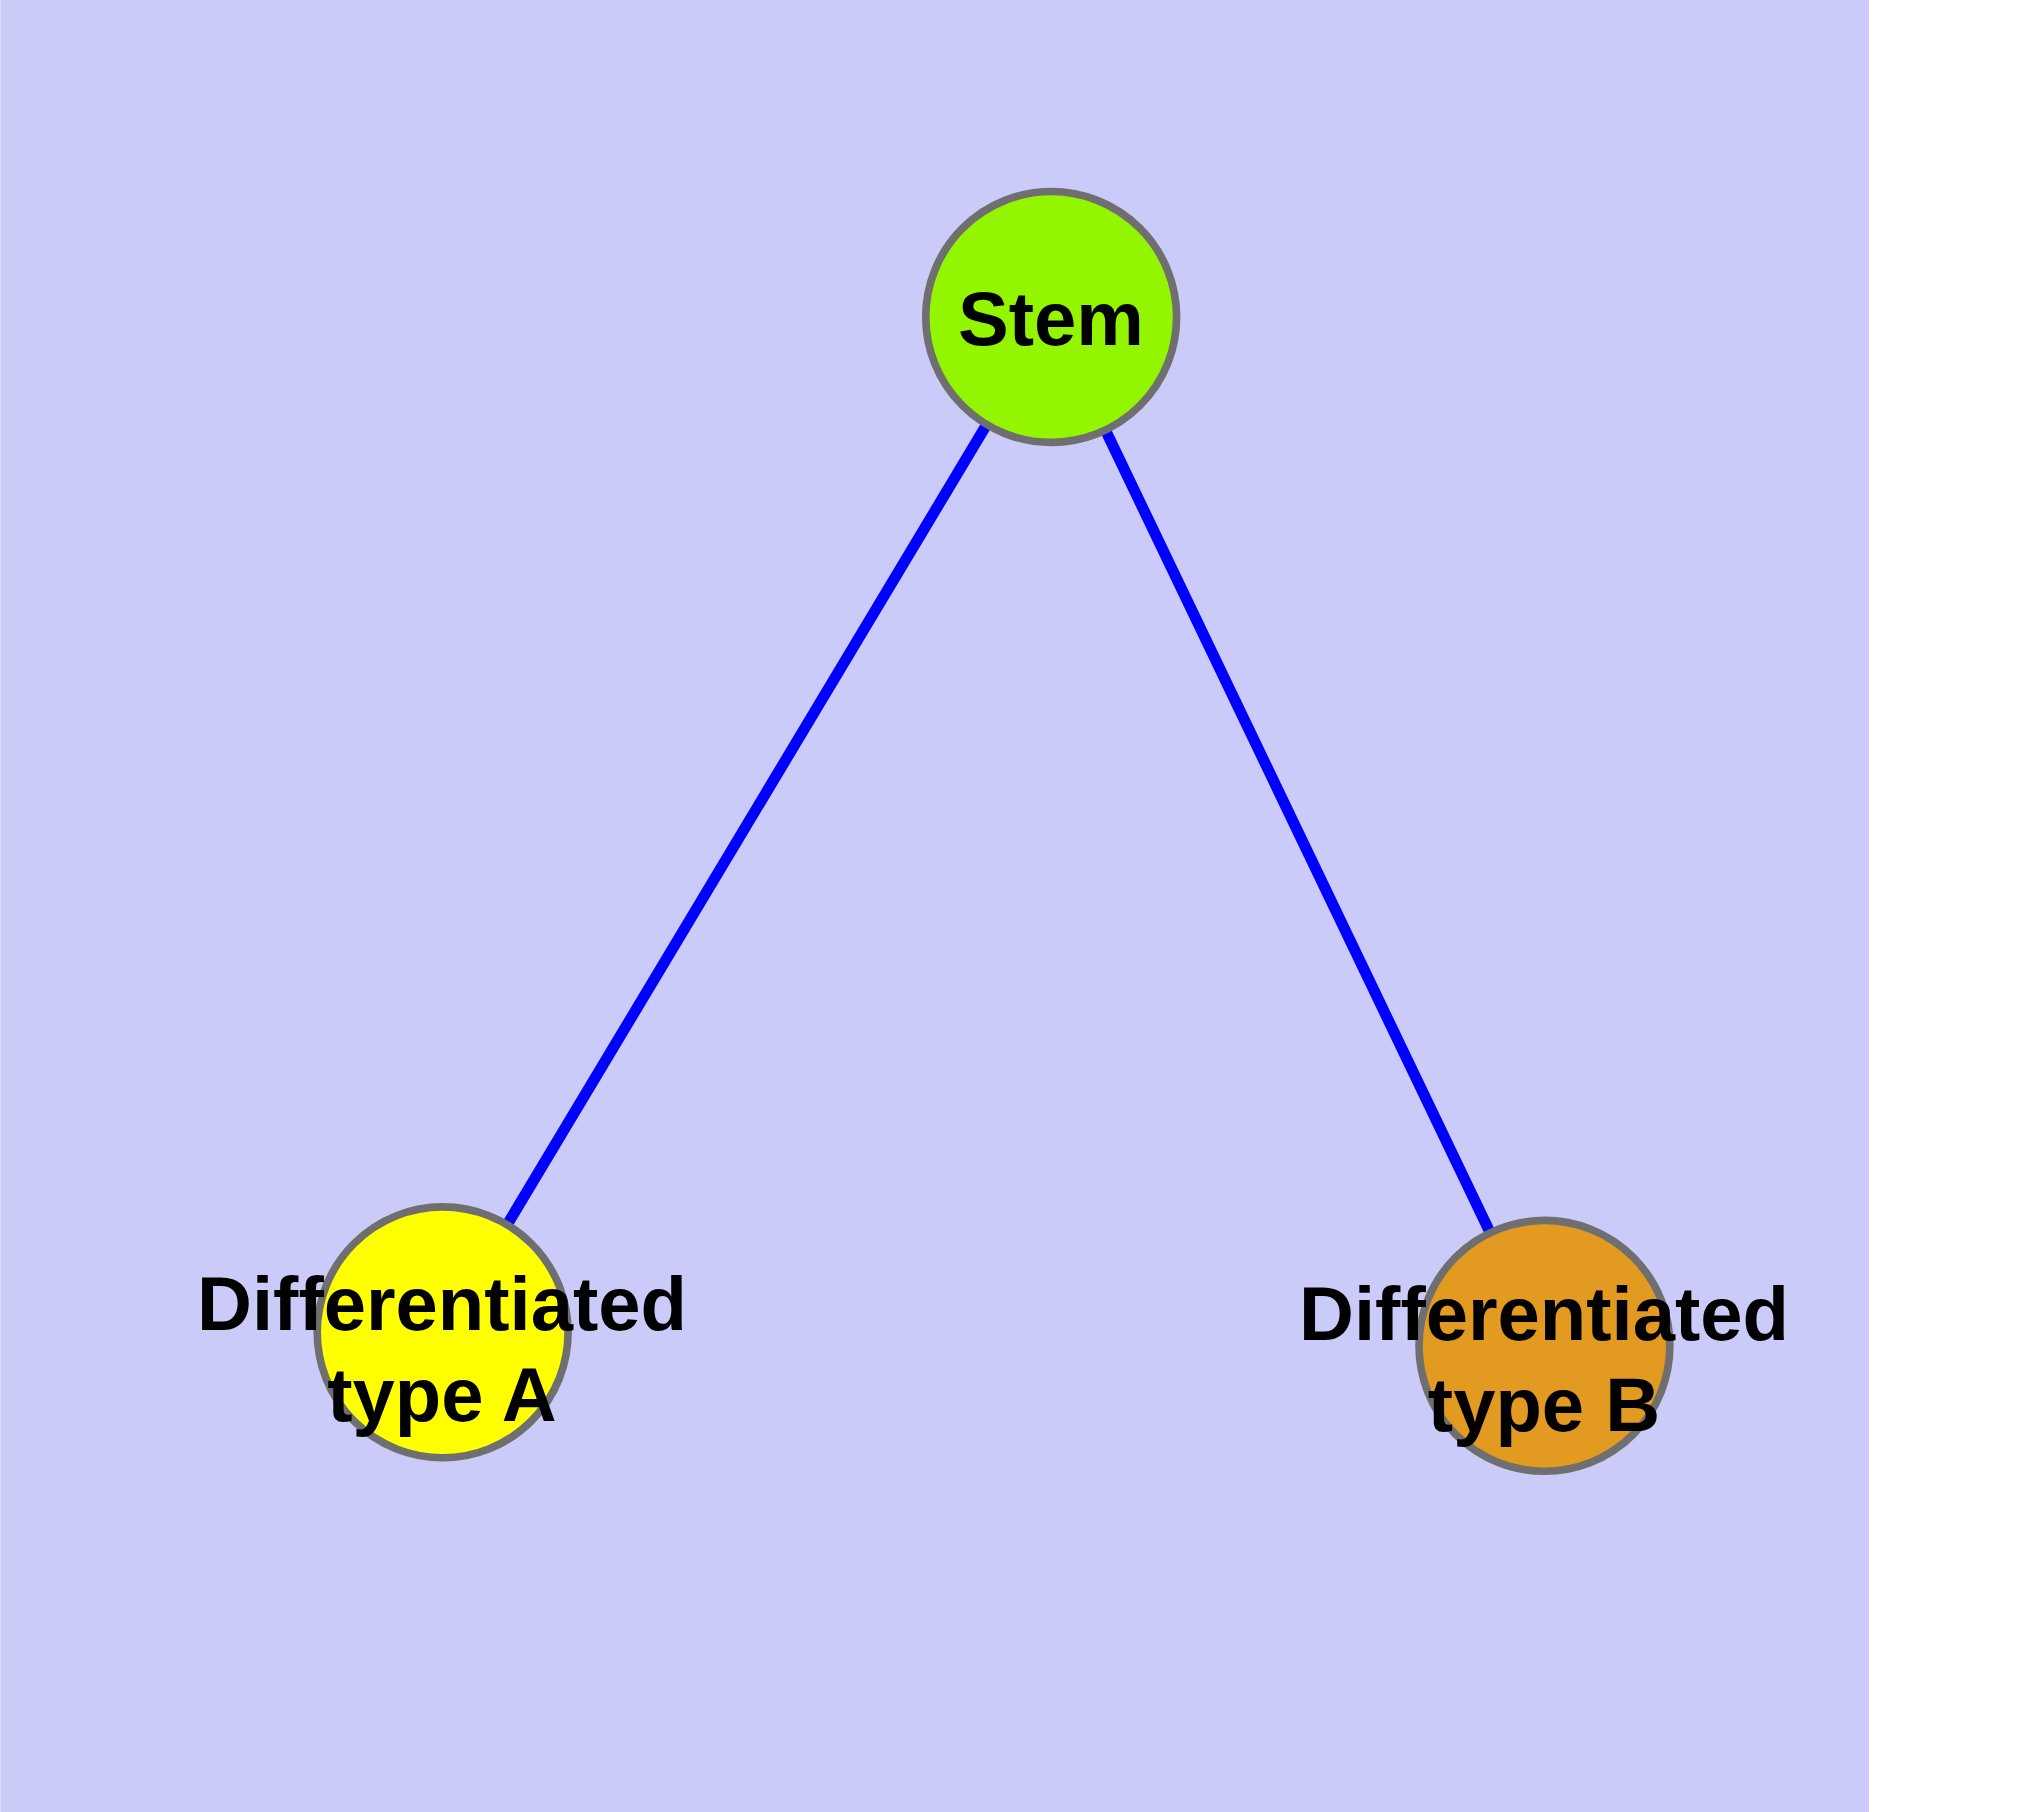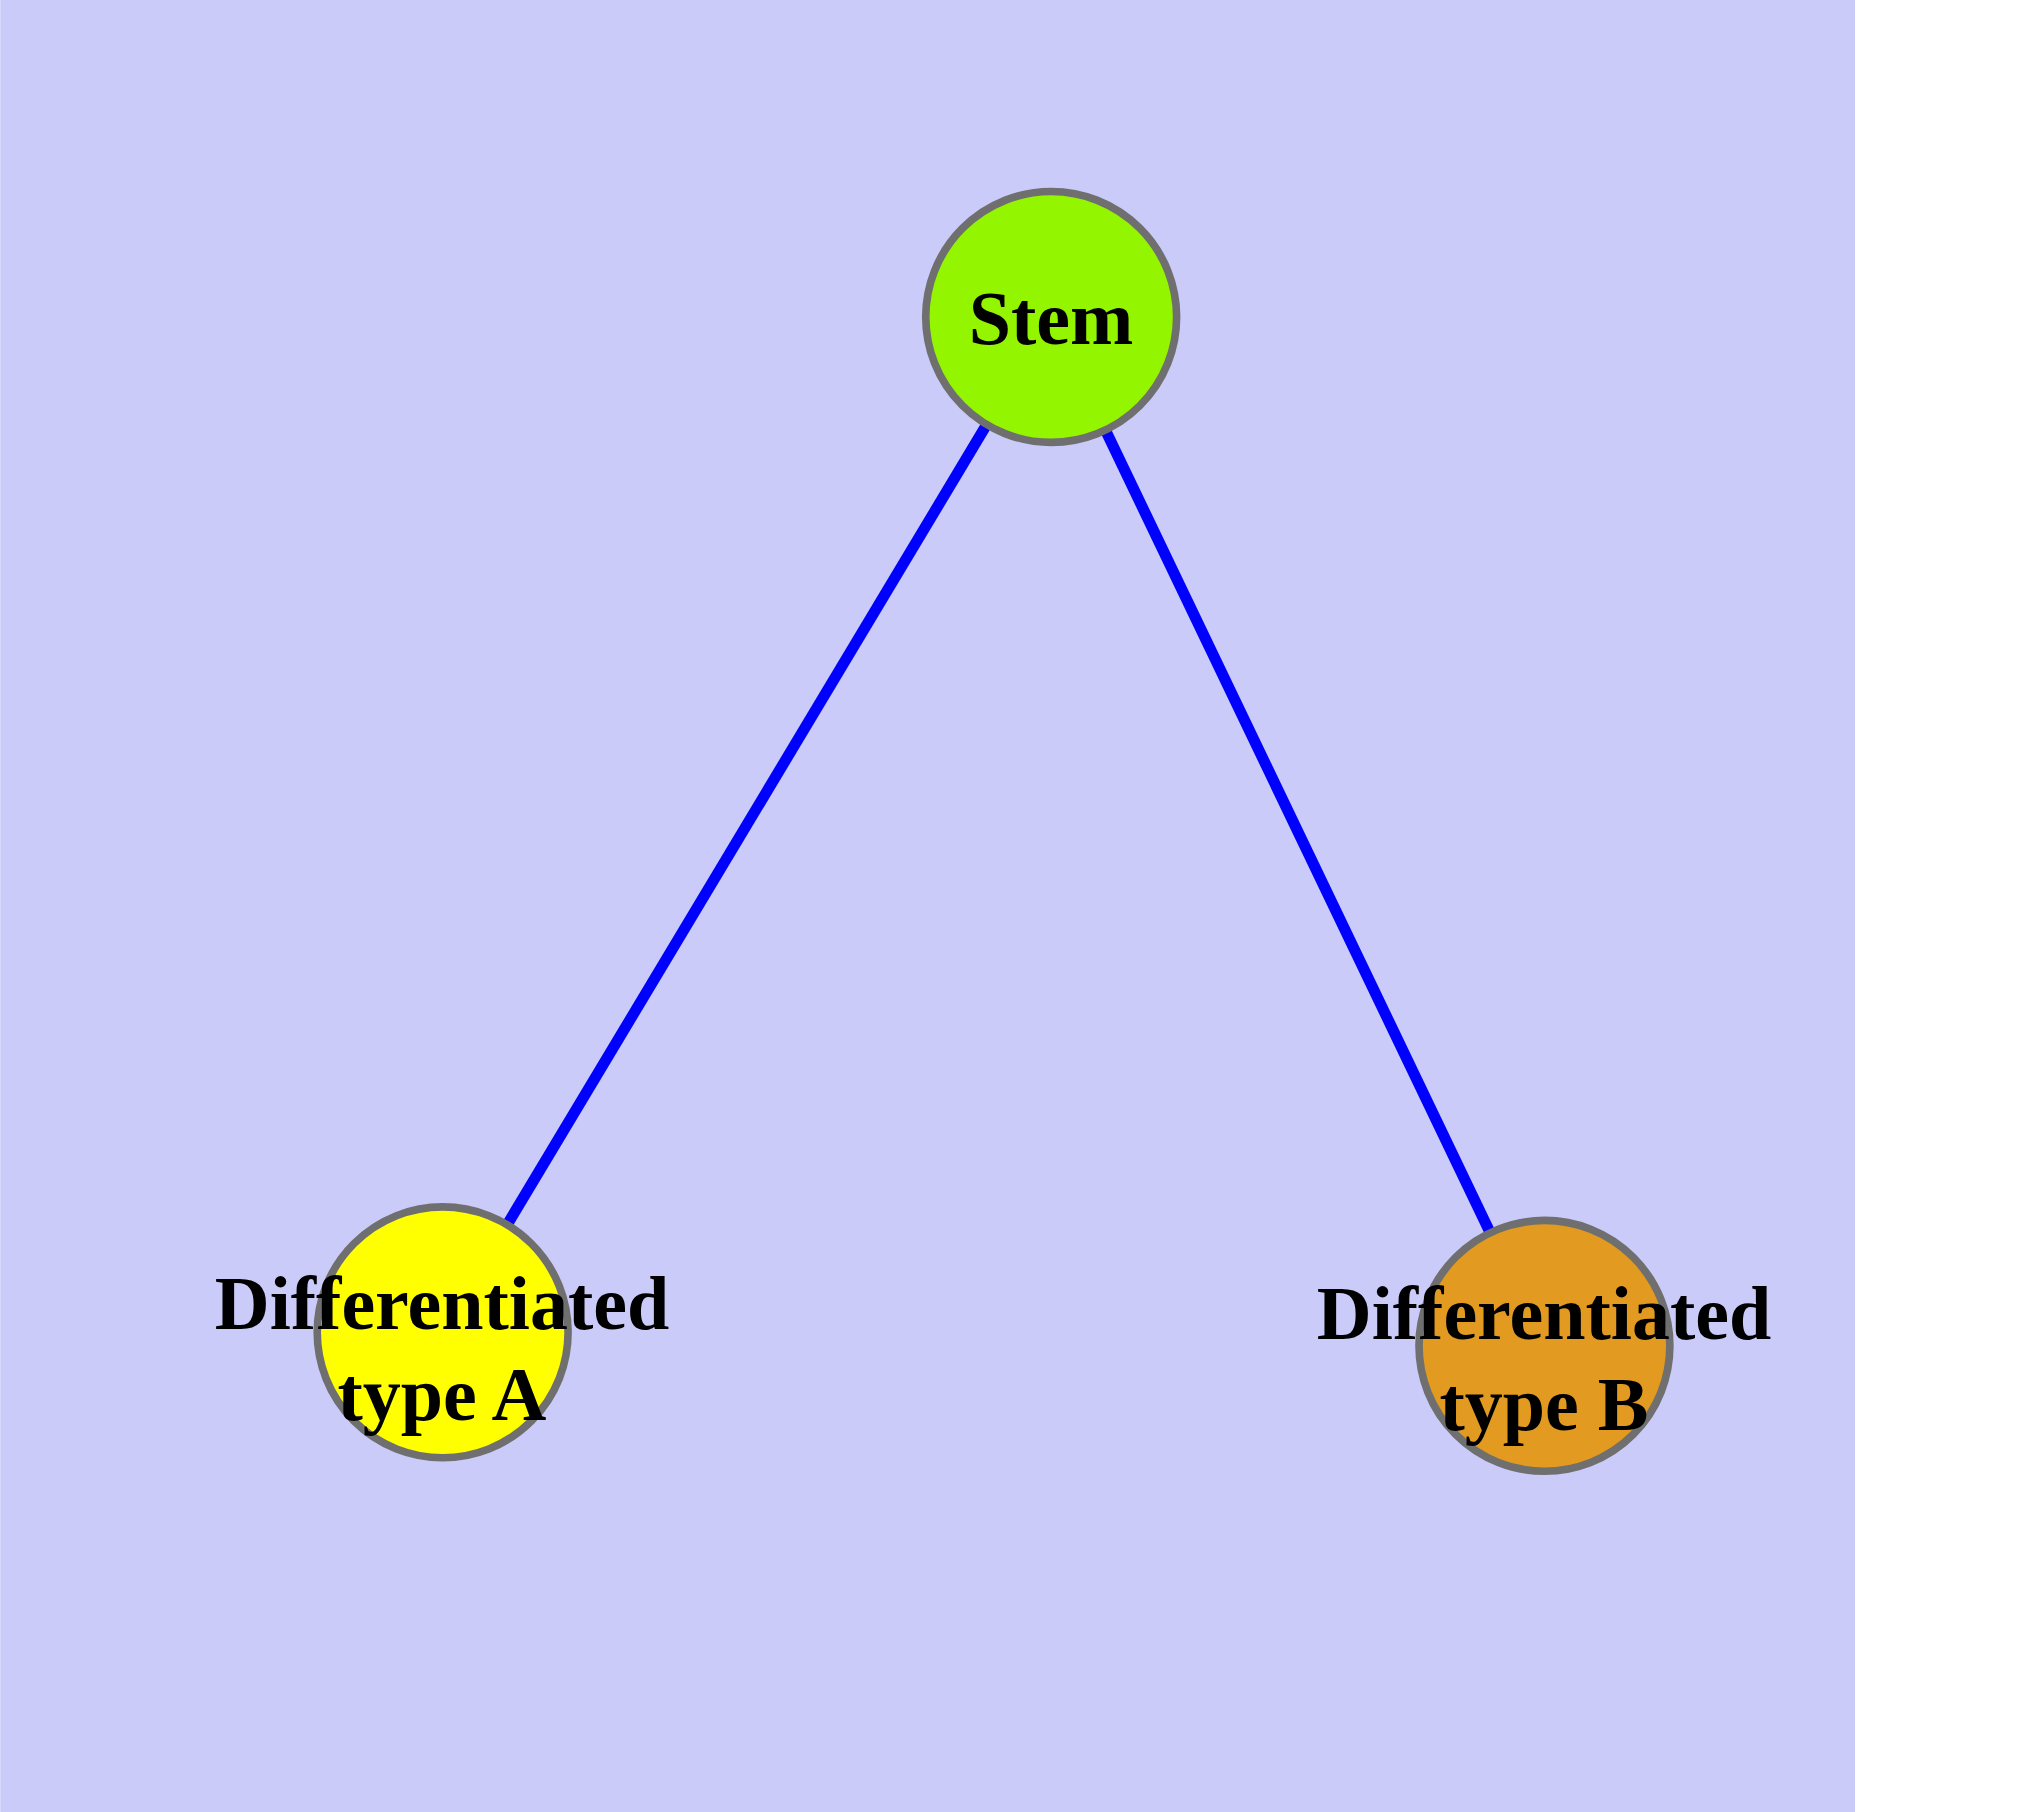--- a/index.html
+++ b/index.html
@@ -4,21 +4,22 @@
 <style>
   html, body {
     margin: 0;
     padding: 0;
   }
   #canvas {
     position: relative;
     width: 1855px;
     height: 1812px;
     overflow: hidden;
-    font-family: Liberation Serif, serif;
+    font-family: Liberation Sans, sans-serif;
+    padding-left: 14px;
   }
   #diagram-svg {
     position: absolute;
     left: 0;
     top: 0;
     display: block;
   }
   .edge-line {
     stroke-width: 13;
     stroke-linecap: butt;

